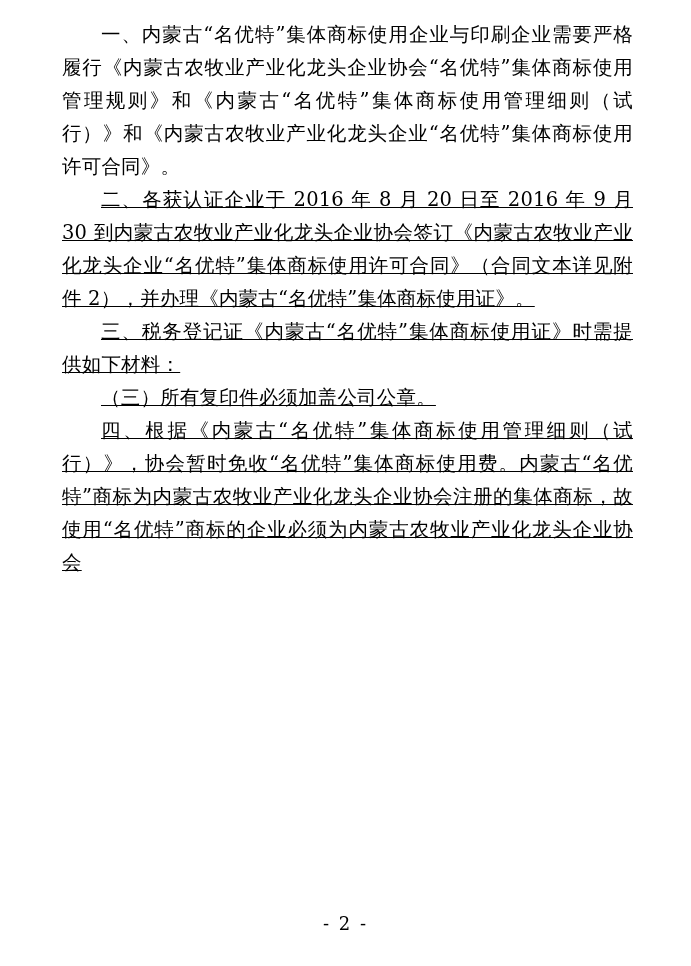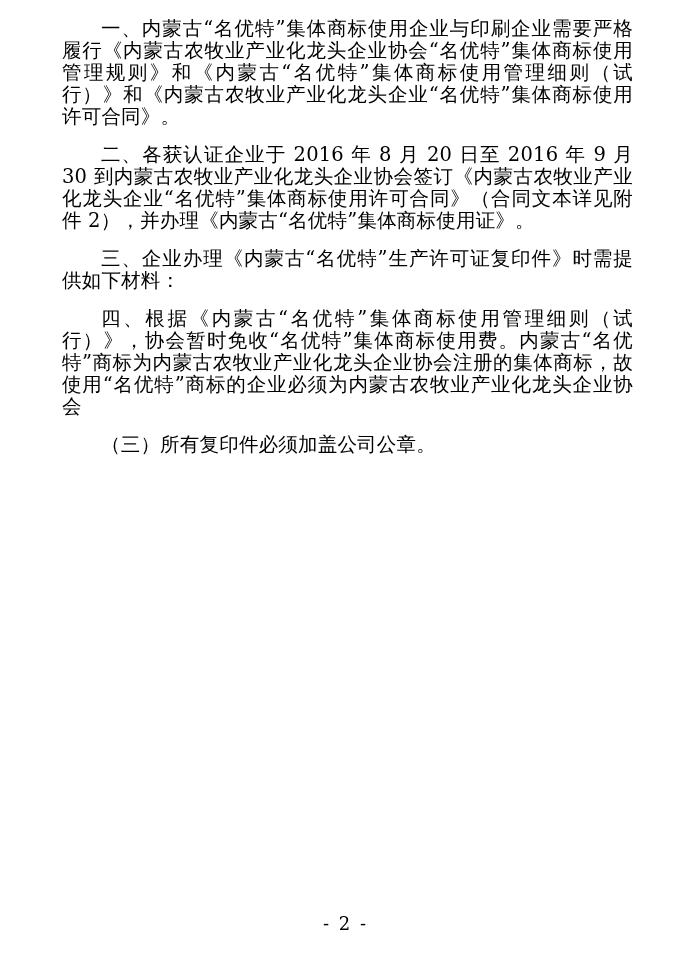--- a/index.html
+++ b/index.html
@@ -18,49 +18,50 @@
   .page {
     position: absolute;
     left: 0; top: 0;
     width: 691px;
     height: 966px;
     box-sizing: border-box;
     padding: 18px 58px 0 62px;
   }
   .body-text {
     font-size: 19.5px;
-    line-height: 22px;
+    line-height: 33px;
     text-align: justify;
     text-justify: inter-ideograph;
     letter-spacing: 0.2px;
   }
   .para {
     margin: 0;
     text-indent: 2em;
   }
   .para + .para {
-    margin-top: 16px;
+    margin-top: 0;
+    text-decoration: underline;
   }
   .footer {
     position: absolute;
     left: 0;
     bottom: 32px;
     width: 691px;
     text-align: center;
     font-size: 18px;
     font-family: "DejaVu Serif", "Liberation Serif", serif;
     letter-spacing: 2px;
   }
 </style>
 </head>
 <body>
 
 <div class="page">
   <div class="body-text">
     <p class="para">一、内蒙古“名优特”集体商标使用企业与印刷企业需要严格履行《内蒙古农牧业产业化龙头企业协会“名优特”集体商标使用管理规则》和《内蒙古“名优特”集体商标使用管理细则（试行）》和《内蒙古农牧业产业化龙头企业“名优特”集体商标使用许可合同》。</p>
     <p class="para">二、各获认证企业于 2016 年 8 月 20 日至 2016 年 9 月 30 到内蒙古农牧业产业化龙头企业协会签订《内蒙古农牧业产业化龙头企业“名优特”集体商标使用许可合同》（合同文本详见附件 2），并办理《内蒙古“名优特”集体商标使用证》。</p>
-    <p class="para">三、企业办理《内蒙古“名优特”生产许可证复印件》时需提供如下材料：</p>
+    <p class="para">三、税务登记证《内蒙古“名优特”集体商标使用证》时需提供如下材料：</p>
+    <p class="para">（三）所有复印件必须加盖公司公章。</p>
     <p class="para">四、根据《内蒙古“名优特”集体商标使用管理细则（试行）》，协会暂时免收“名优特”集体商标使用费。内蒙古“名优特”商标为内蒙古农牧业产业化龙头企业协会注册的集体商标，故使用“名优特”商标的企业必须为内蒙古农牧业产业化龙头企业协会</p>
-    <p class="para">（三）所有复印件必须加盖公司公章。</p>
   </div>
 </div>
 
 <div class="footer">- 2 -</div>
 
 </body></html>

